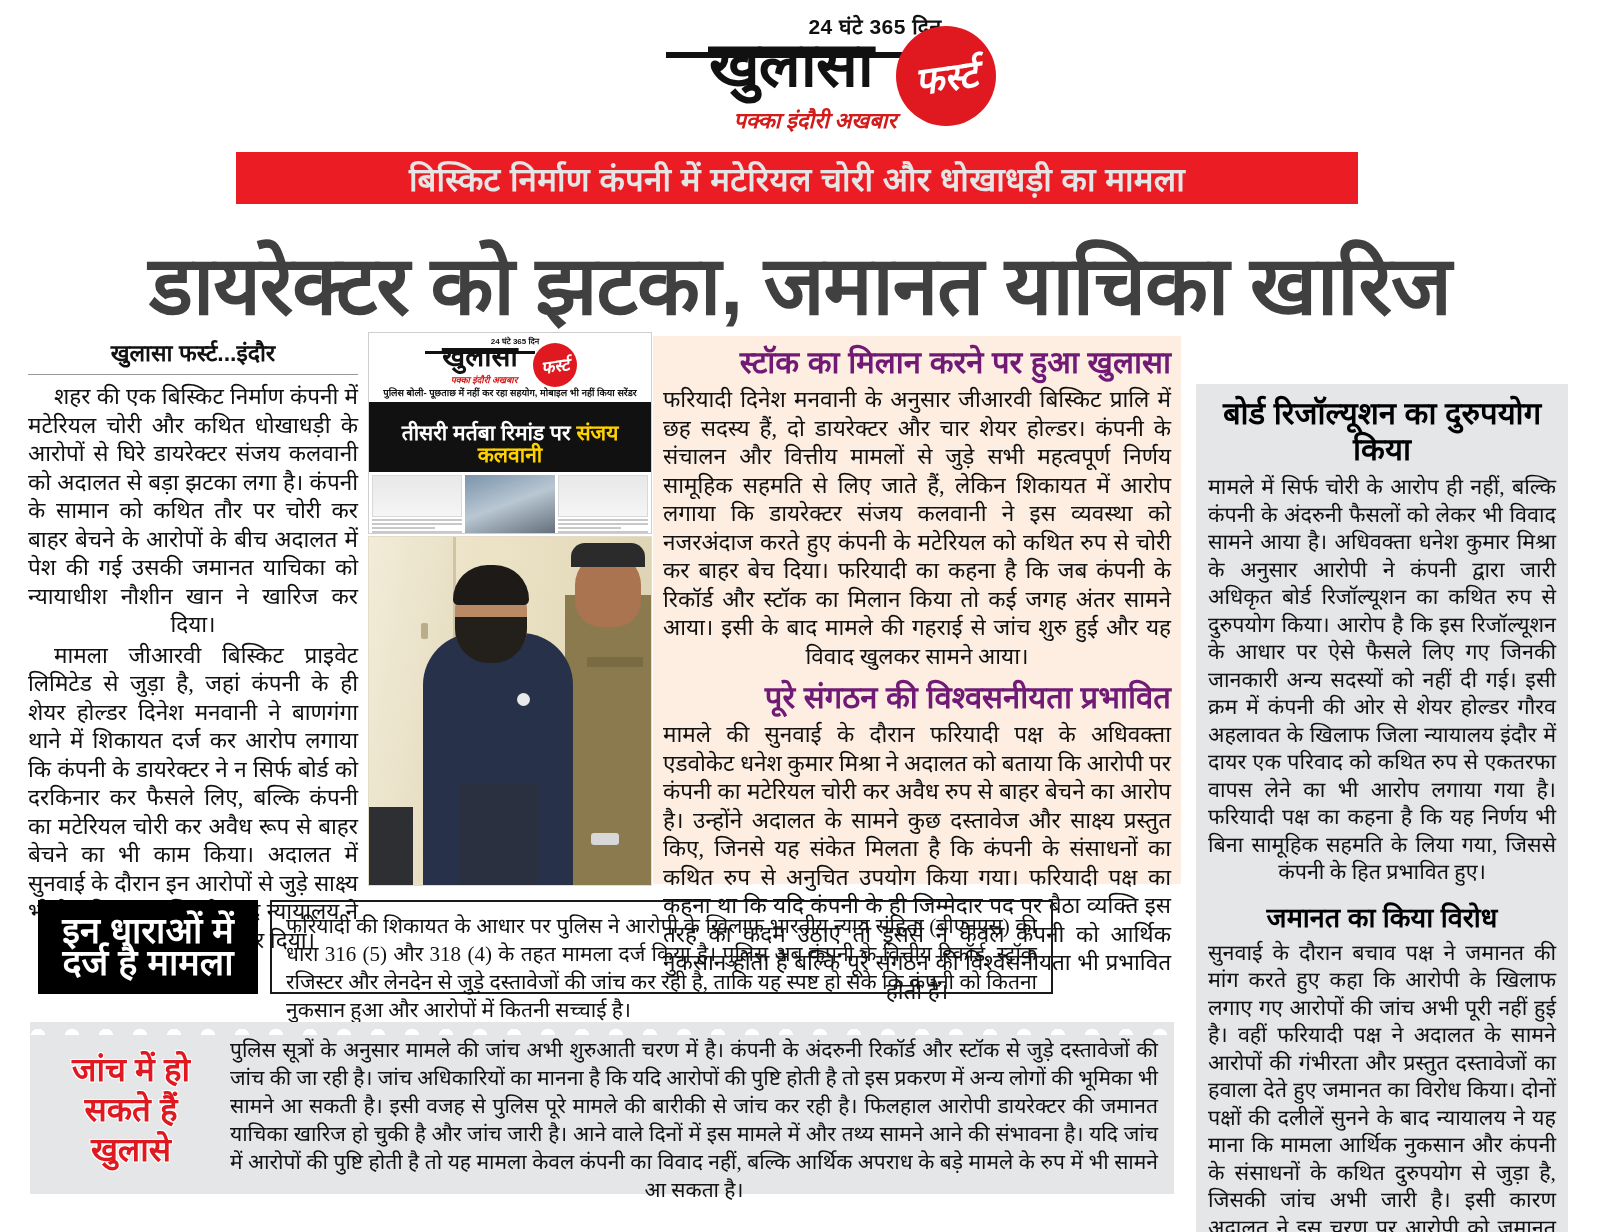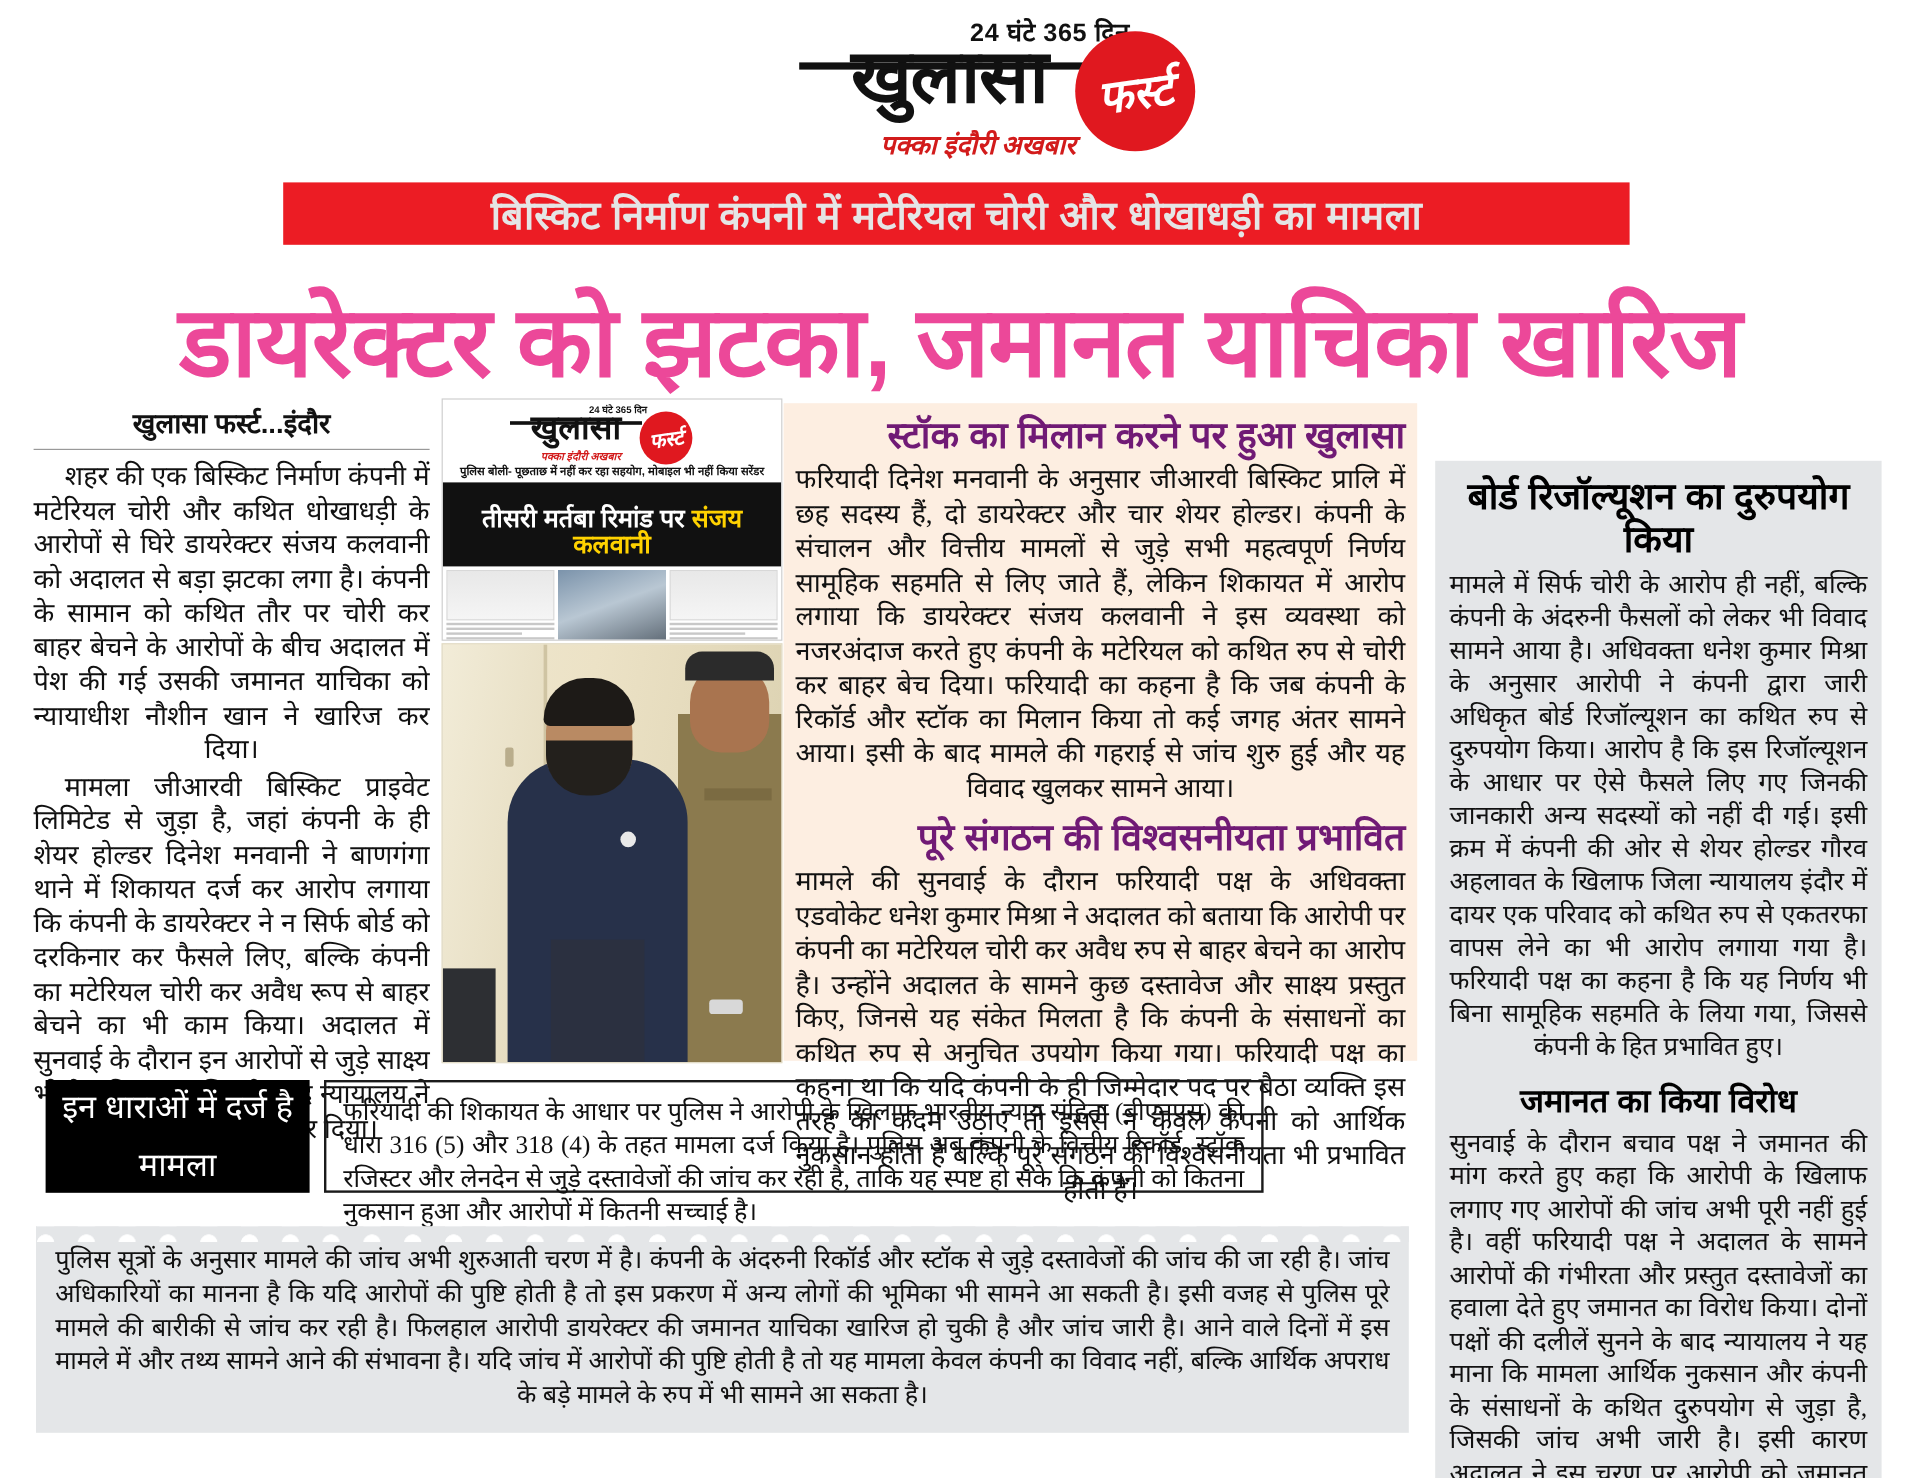--- a/index.html
+++ b/index.html
@@ -54,21 +54,21 @@
     font-size:33px;color:#e5e5e5;letter-spacing:.3px;white-space:nowrap;
   }
 
   
   .headline{
     position:absolute;left:20px;top:222px;width:1560px;height:92px;
     display:flex;align-items:center;justify-content:center;
   }
   .headline span{
     font-family:"Liberation Sans", sans-serif;font-weight:bold;
-    font-size:82px;line-height:88px;color:#ec4899;white-space:nowrap;letter-spacing:-1px;margin-top:36px;
+    font-size:82px;line-height:88px;color:#404040;white-space:nowrap;letter-spacing:-1px;margin-top:36px;
   }
 
   
   .colA{position:absolute;left:28px;top:336px;width:330px;}
   .byline{
     text-align:center;font-family:"Liberation Sans", sans-serif;font-weight:bold;
     font-size:23px;color:#111;padding-bottom:6px;border-bottom:1px solid #999;margin-bottom:8px;
   }
   .colA p{
     margin:0 0 2px 0;text-align:justify;text-align-last:center;
@@ -164,22 +164,22 @@
     margin:0 0 4px 0;text-align:justify;text-align-last:center;
     font-size:21.5px;line-height:27.5px;
   }
 
   
   .secbox{
     position:absolute;left:38px;top:900px;width:220px;height:94px;background:#000;
     display:flex;align-items:center;justify-content:center;
   }
   .secbox span{
-    color:#fff;font-family:"Liberation Sans", sans-serif;font-weight:normal;
-    font-size:27px;line-height:48px;text-align:center;
+    color:#fff;font-family:"Liberation Sans", sans-serif;font-weight:bold;
+    font-size:36px;line-height:32px;text-align:center;
   }
   .secbody{
     position:absolute;left:270px;top:900px;width:783px;height:94px;
     border:2px solid #1a1a1a;box-sizing:border-box;padding:10px 14px;
   }
   .secbody p{margin:0;font-size:21px;line-height:28px;text-align:justify;}
 
   
   .bottom{
     position:absolute;left:30px;top:1022px;width:1144px;height:172px;
@@ -303,18 +303,19 @@
 
   <div class="secbox">
     <span>इन धाराओं में दर्ज है मामला</span>
   </div>
   <div class="secbody">
     <p>फरियादी की शिकायत के आधार पर पुलिस ने आरोपी के खिलाफ भारतीय न्याय संहिता (बीएनएस) की धारा 316 (5) और 318 (4) के तहत मामला दर्ज किया है। पुलिस अब कंपनी के वित्तीय रिकॉर्ड, स्टॉक रजिस्टर और लेनदेन से जुड़े दस्तावेजों की जांच कर रही है, ताकि यह स्पष्ट हो सके कि कंपनी को कितना नुकसान हुआ और आरोपों में कितनी सच्चाई है।</p>
   </div>
 
   <div class="bottom">
     <div class="tear"></div>
+    <div class="bottom-head">जांच में हो सकते हैं खुलासे</div>
     <div class="bottom-body">
       <p>पुलिस सूत्रों के अनुसार मामले की जांच अभी शुरुआती चरण में है। कंपनी के अंदरुनी रिकॉर्ड और स्टॉक से जुड़े दस्तावेजों की जांच की जा रही है। जांच अधिकारियों का मानना है कि यदि आरोपों की पुष्टि होती है तो इस प्रकरण में अन्य लोगों की भूमिका भी सामने आ सकती है। इसी वजह से पुलिस पूरे मामले की बारीकी से जांच कर रही है। फिलहाल आरोपी डायरेक्टर की जमानत याचिका खारिज हो चुकी है और जांच जारी है। आने वाले दिनों में इस मामले में और तथ्य सामने आने की संभावना है। यदि जांच में आरोपों की पुष्टि होती है तो यह मामला केवल कंपनी का विवाद नहीं, बल्कि आर्थिक अपराध के बड़े मामले के रुप में भी सामने आ सकता है।</p>
     </div>
   </div>
 
 </div>
 
 </body></html>

